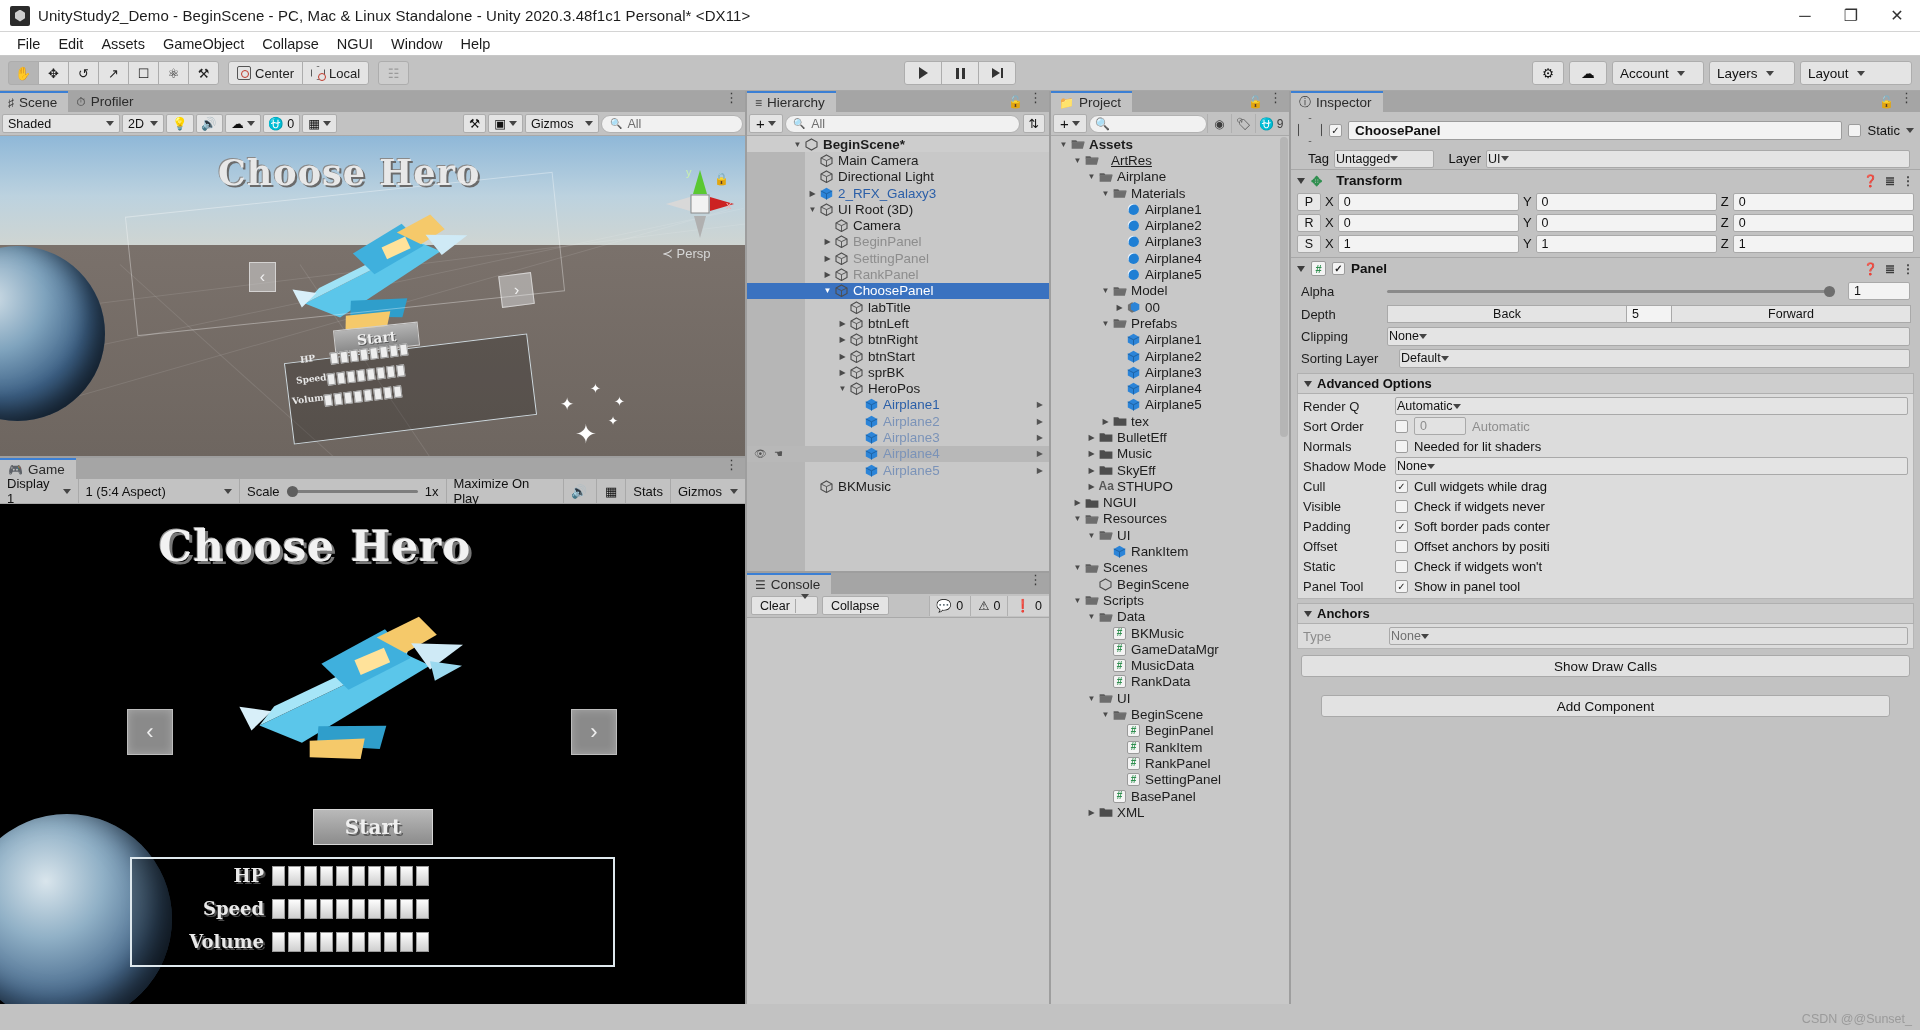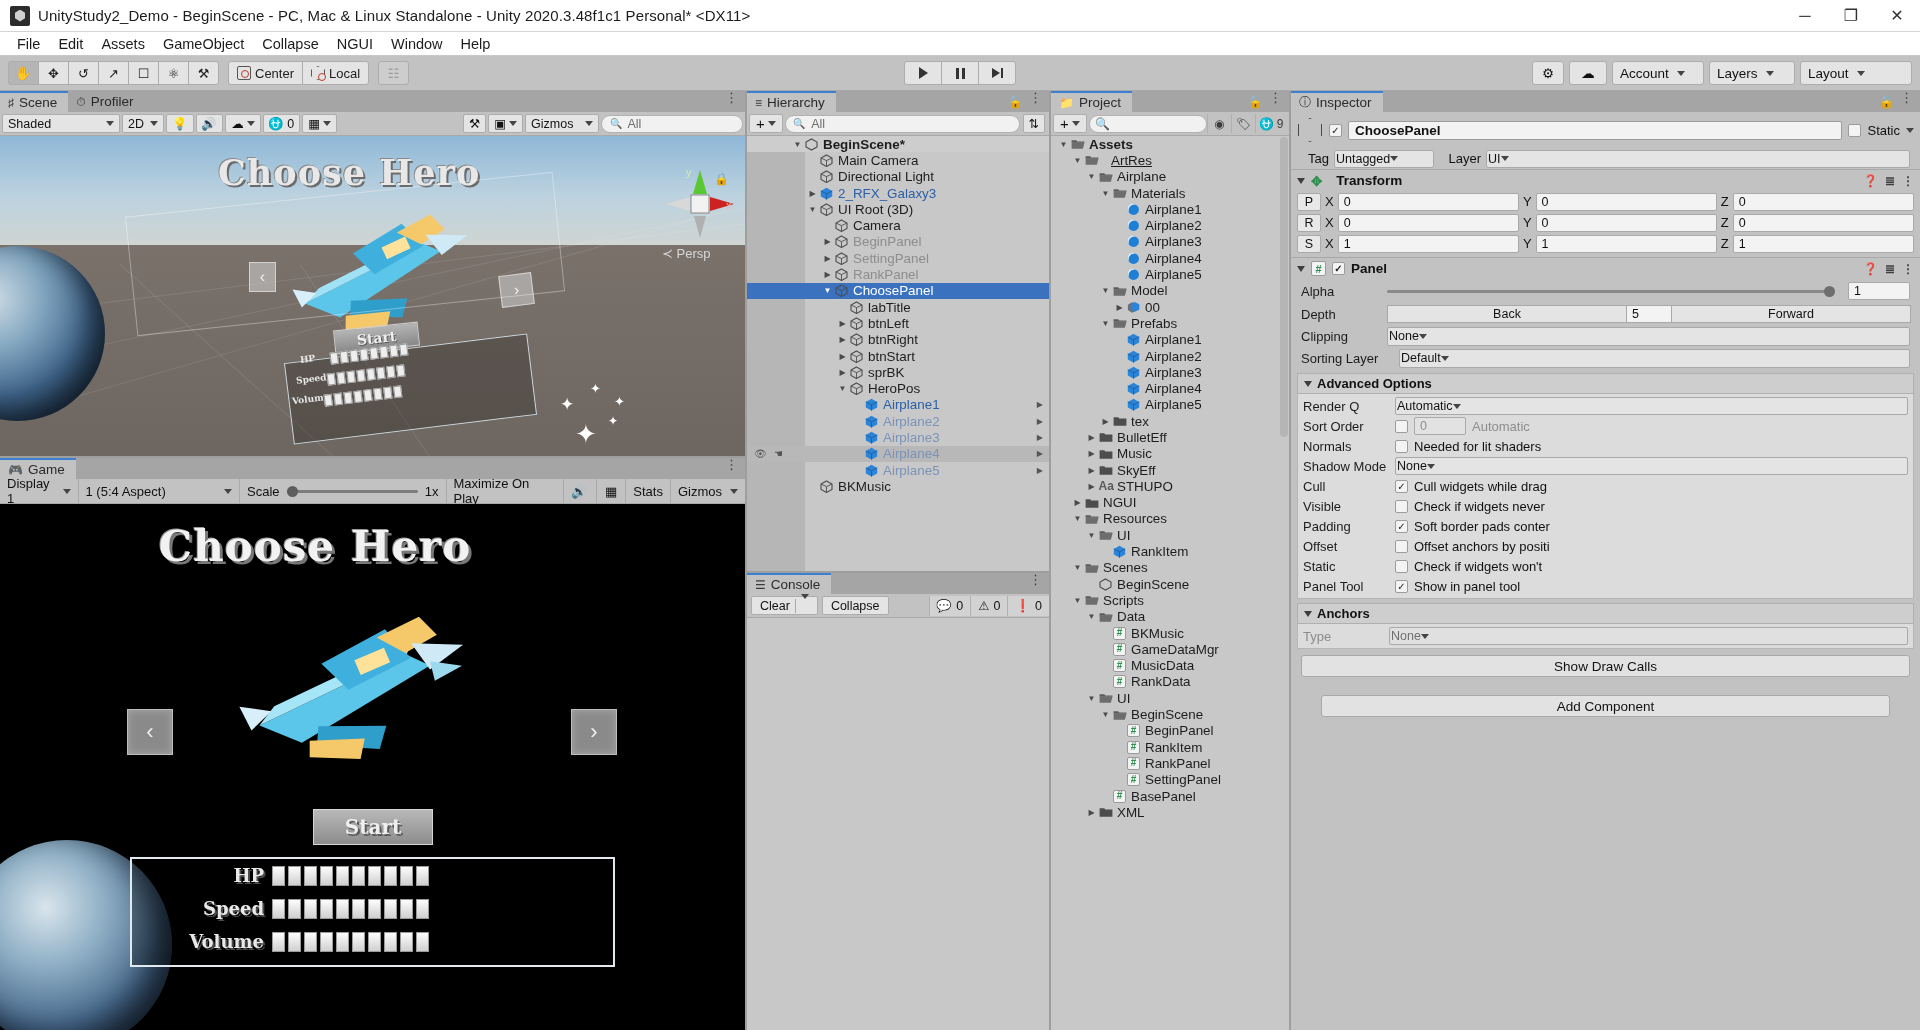--- a/index.html
+++ b/index.html
@@ -1529,13 +1529,16 @@
             </div>
           </div>
 
           <div class="bigbtn">Show Draw Calls</div>
           <div class="bigbtn" style="margin-top:18px;margin-left:30px;margin-right:30px;">Add Component</div>
         </div>
       </div>
     </div>
   </div>
 
+  <div class="statusbar">
+    <div class="watermark">CSDN @@Sunset_</div>
+  </div>
 </div>
 
 </body></html>

